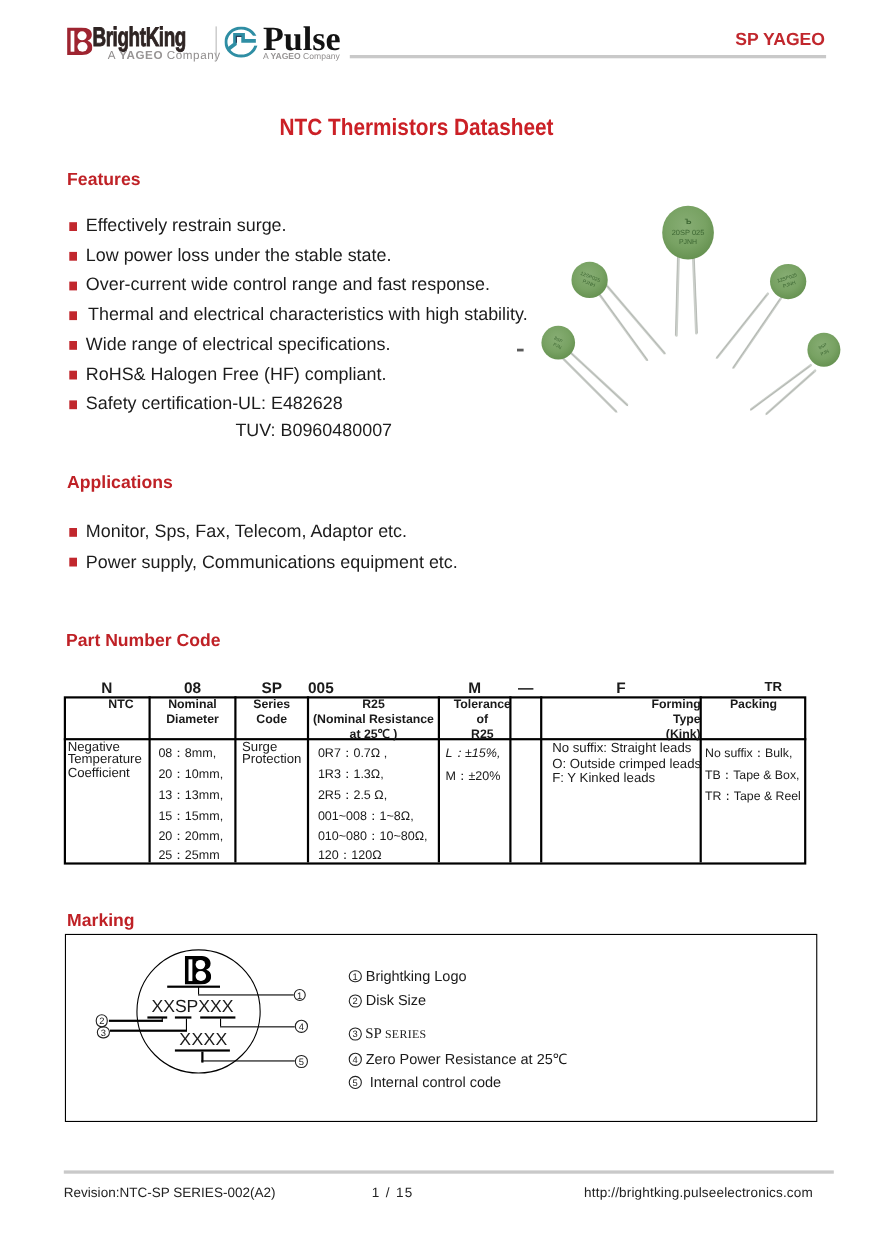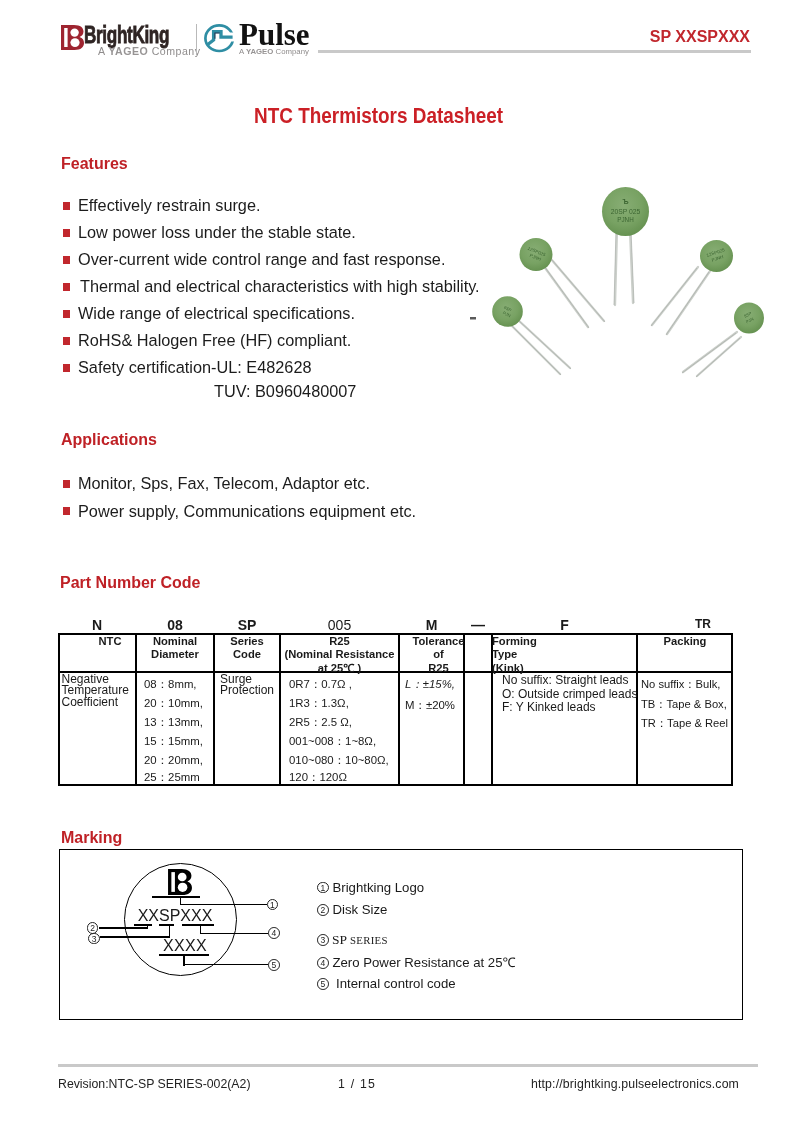--- a/index.html
+++ b/index.html
@@ -27,21 +27,21 @@
   <div class="abs" style="left:196px;top:24px;width:1.2px;height:31px;background:#b9b9b9;"></div>
 
   <svg class="abs" style="left:204px;top:24px;" width="31" height="29" viewBox="0 0 31 29">
     <ellipse cx="15.2" cy="14.2" rx="13.8" ry="12.8" fill="none" stroke="#2f8ea4" stroke-width="2.7"></ellipse>
     <rect x="25.5" y="8.5" width="6" height="9" fill="#ffffff"></rect>
     <polyline points="3.4,20.8 9.6,16 9.6,7.6 17,7.6 17,13.2 28.6,13.2" fill="none" stroke="#2f8ea4" stroke-width="3.3"></polyline>
     <polyline points="10.9,14.8 10.9,9 15.7,9" fill="none" stroke="#273b56" stroke-width="1.1"></polyline>
   </svg>
   <div class="abs" style="left:239px;top:17px;font-size:31px;font-weight:bold;font-family:'Liberation Serif',serif;color:#121212;">Pulse</div>
   <div class="abs" style="left:239px;top:46.5px;font-size:7.8px;color:#8f8c8c;white-space:nowrap;">A <b style="color:#979494;">YAGEO</b> Company</div>
-  <div class="abs" style="left:560px;top:28px;width:190px;text-align:right;font-size:16px;font-weight:bold;color:#c1272d;">SP XXSPXXX</div>
+  <div class="abs" style="left:560px;top:28px;width:190px;text-align:right;font-size:16px;font-weight:bold;color:#c1272d;">SP YAGEO</div>
   <div class="abs" style="left:318px;top:50px;width:433px;height:2.5px;background:#c9c9c9;"></div>
 </div>
 
 <div class="abs" style="left:254px;top:104px;font-size:21.5px;font-weight:bold;color:#cb2026;white-space:nowrap;transform:scaleX(0.88);transform-origin:left;">NTC Thermistors Datasheet</div>
 
 <div class="hd" style="left:61px;top:155px;">Features</div>
 <div class="bullet" style="left:62.8px;top:202px;"></div>
 <div class="ft" style="left:78px;top:195.5px;">Effectively restrain surge.</div>
 <div class="bullet" style="left:62.8px;top:229px;"></div>
 <div class="ft" style="left:78px;top:222.7px;">Low power loss under the stable state.</div>
@@ -123,21 +123,21 @@
 <div class="ft" style="left:78px;top:474px;">Monitor, Sps, Fax, Telecom, Adaptor etc.</div>
 <div class="bullet" style="left:62.8px;top:507px;"></div>
 <div class="ft" style="left:78px;top:501.8px;">Power supply, Communications equipment etc.</div>
 
 <div class="hd" style="left:60px;top:574px;">Part Number Code</div>
 <div id="pnc">
 
   <div class="abs" style="left:58px;top:617px;width:78px;text-align:center;font-size:14px;font-weight:bold;">N</div>
   <div class="abs" style="left:136px;top:617px;width:78px;text-align:center;font-size:14px;font-weight:bold;">08</div>
   <div class="abs" style="left:214px;top:617px;width:66px;text-align:center;font-size:14px;font-weight:bold;">SP</div>
-  <div class="abs" style="left:280px;top:617px;width:119px;text-align:center;font-size:14px;font-weight:normal;">005</div>
+  <div class="abs" style="left:280px;top:617px;width:119px;font-size:14px;font-weight:bold;">005</div>
   <div class="abs" style="left:399px;top:617px;width:65px;text-align:center;font-size:14px;font-weight:bold;">M</div>
   <div class="abs" style="left:464px;top:617px;width:28px;text-align:center;font-size:14px;font-weight:bold;">—</div>
   <div class="abs" style="left:492px;top:617px;width:145px;text-align:center;font-size:14px;font-weight:bold;">F</div>
   <div class="abs" style="left:655px;top:617px;width:96px;text-align:center;font-size:12px;font-weight:bold;">TR</div>
 
   <div class="abs" style="left:58px;top:633px;width:675px;height:153px;border:2px solid #000;"></div>
 
   <div class="abs" style="left:135px;top:633px;width:1.5px;height:151px;background:#000;"></div>
   <div class="abs" style="left:213px;top:633px;width:1.5px;height:151px;background:#000;"></div>
   <div class="abs" style="left:279px;top:633px;width:1.5px;height:151px;background:#000;"></div>
@@ -146,21 +146,21 @@
   <div class="abs" style="left:491px;top:633px;width:1.5px;height:151px;background:#000;"></div>
   <div class="abs" style="left:636px;top:633px;width:1.5px;height:151px;background:#000;"></div>
 
   <div class="abs" style="left:58px;top:671px;width:675px;height:1.5px;background:#000;"></div>
 
   <div class="abs" style="left:71px;top:634.5px;width:78px;text-align:center;font-size:11.2px;font-weight:bold;line-height:13.8px;">NTC</div>
   <div class="abs" style="left:136px;top:634.5px;width:78px;text-align:center;font-size:11.2px;font-weight:bold;line-height:13.8px;">Nominal<br>Diameter</div>
   <div class="abs" style="left:214px;top:634.5px;width:66px;text-align:center;font-size:11.2px;font-weight:bold;line-height:13.8px;">Series<br>Code</div>
   <div class="abs" style="left:280px;top:634.5px;width:119px;text-align:center;font-size:11.2px;font-weight:bold;line-height:13.8px;">R25<br>(Nominal Resistance<br>at 25℃ )</div>
   <div class="abs" style="left:399px;top:634.5px;width:79px;text-align:center;font-size:11.2px;font-weight:bold;line-height:13.8px;">Tolerance<br>of<br>R25</div>
-  <div class="abs" style="left:492px;top:634.5px;width:145px;text-align:left;font-size:11.2px;font-weight:bold;line-height:13.8px;">Forming<br>Type<br>(Kink)</div>
+  <div class="abs" style="left:492px;top:634.5px;width:145px;text-align:right;font-size:11.2px;font-weight:bold;line-height:13.8px;">Forming<br>Type<br>(Kink)</div>
   <div class="abs" style="left:637px;top:634.5px;width:96px;text-align:center;font-size:11.2px;font-weight:bold;line-height:13.8px;">Packing</div>
 
   <div class="abs" style="left:61.5px;top:674px;font-size:12px;line-height:11.3px;">Negative<br>Temperature<br>Coefficient</div>
   <div class="abs" style="left:144px;top:677px;font-size:11.4px;">08：8mm,</div>
   <div class="abs" style="left:144px;top:696px;font-size:11.4px;">20：10mm,</div>
   <div class="abs" style="left:144px;top:715px;font-size:11.4px;">13：13mm,</div>
   <div class="abs" style="left:144px;top:734px;font-size:11.4px;">15：15mm,</div>
   <div class="abs" style="left:144px;top:753px;font-size:11.4px;">20：20mm,</div>
   <div class="abs" style="left:144px;top:769.5px;font-size:11.4px;">25：25mm</div>
   <div class="abs" style="left:220px;top:674px;font-size:12px;line-height:11.3px;">Surge<br>Protection</div>

